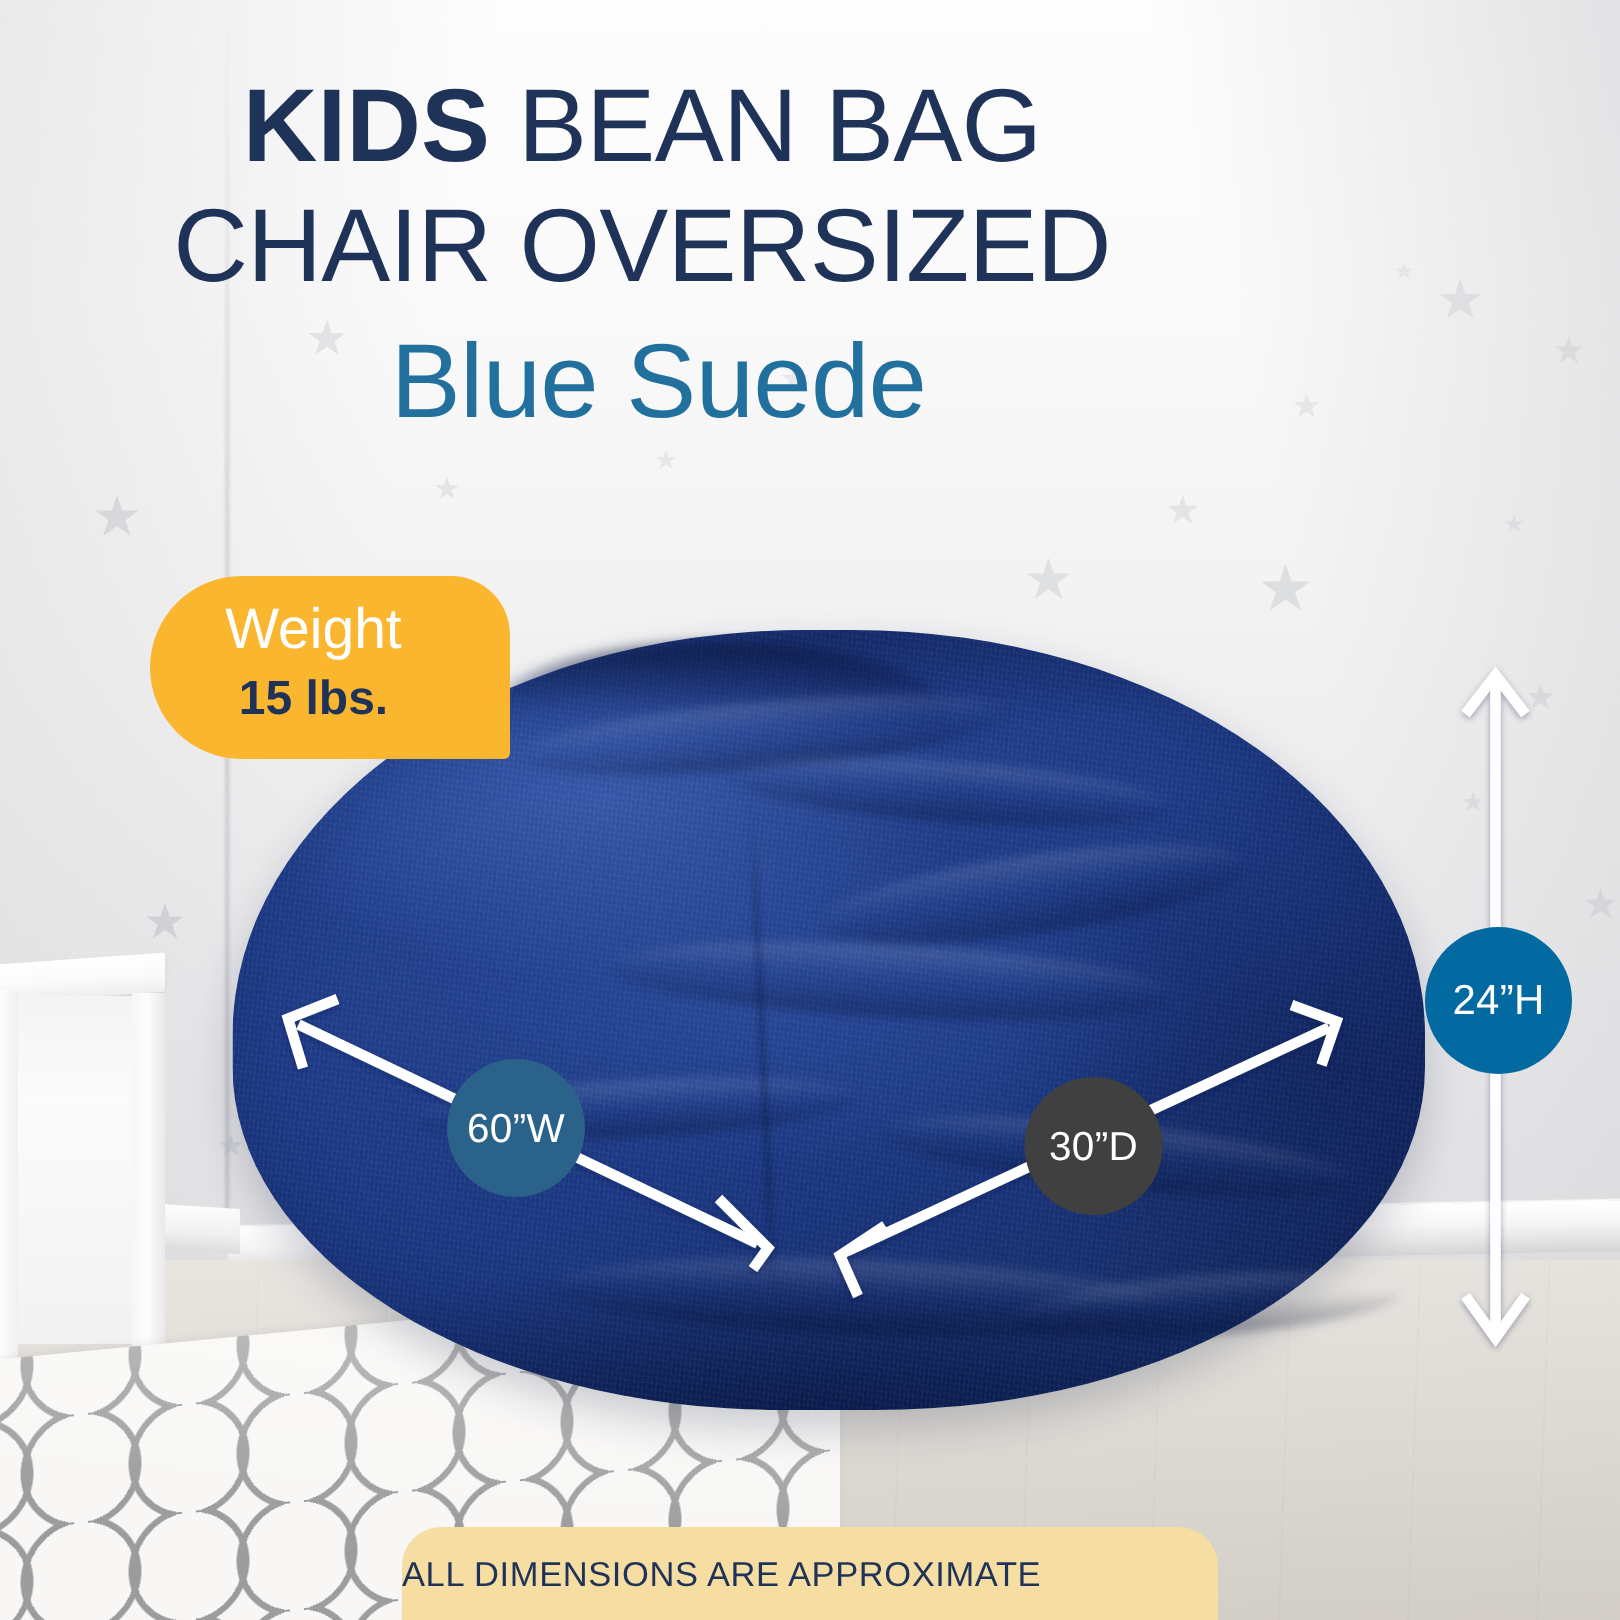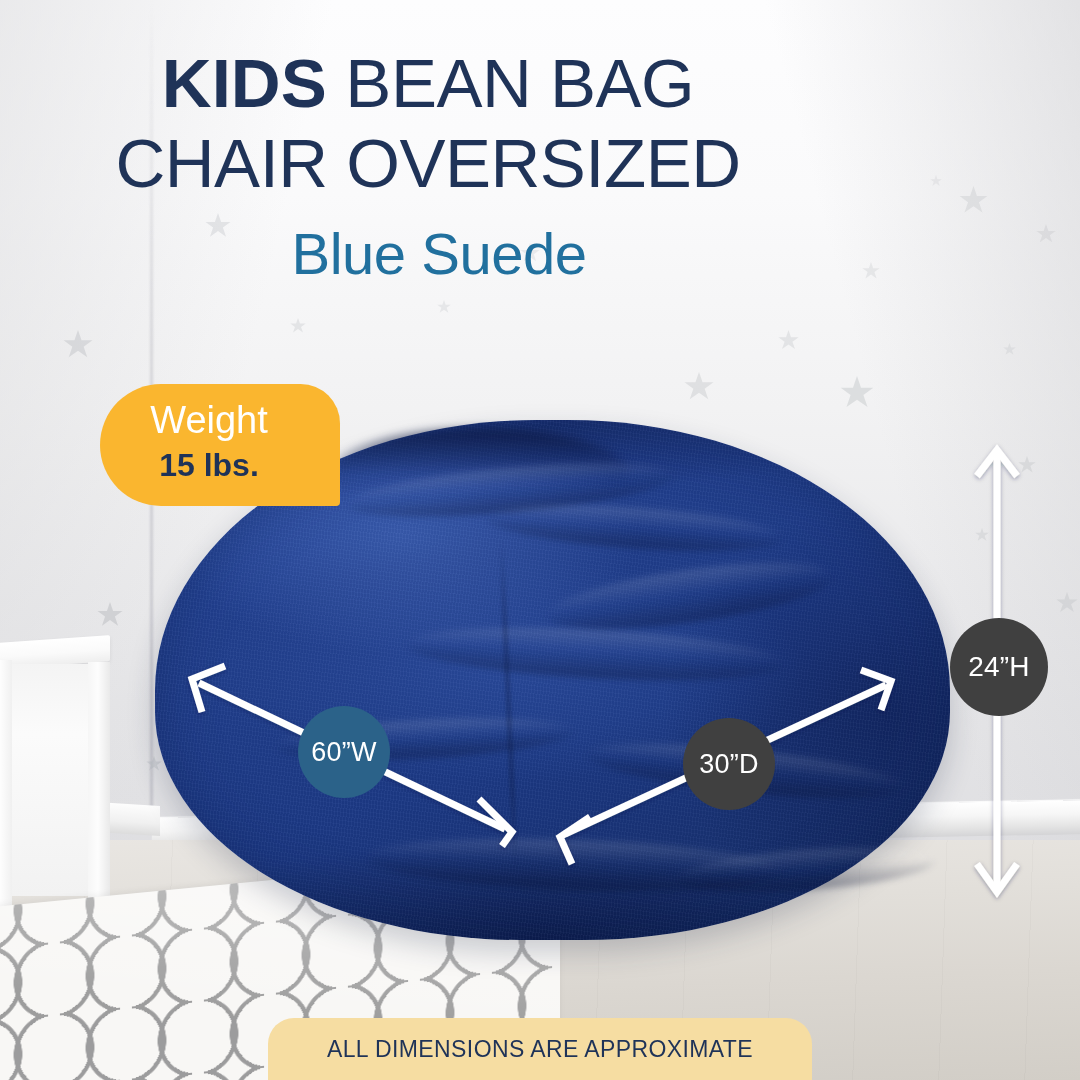--- a/index.html
+++ b/index.html
@@ -182,38 +182,38 @@
     position:absolute;
     border-radius:50%;
     display:flex; align-items:center; justify-content:center;
     color:#fff;
     font-size:28px;
     letter-spacing:0.2px;
     white-space:nowrap;
   }
   #circle-w { left:298px; top:706px; width:92px; height:92px; background:#2b6289; font-size:27px; }
   #circle-d { left:683px; top:718px; width:92px; height:92px; background:#404040; font-size:27px; }
-  #circle-h { left:950px; top:618px; width:98px; height:98px; background:#404040; font-size:28px; }
+  #circle-h { left:950px; top:618px; width:98px; height:98px; background:#0369a1; font-size:28px; }
 
   
   .title-block {
     position:absolute; left:0; top:44px; width:856px;
     text-align:center;
     color:#1f3358;
   }
   .title-line {
     font-size:69px;
     line-height:80px;
     font-weight:400;
     letter-spacing:-0.5px;
   }
   .title-line .kids { font-weight:700; letter-spacing:0px; }
   .subtitle {
     margin-top:12px;
-    font-size:58px;
+    font-size:70px;
     line-height:76px;
     font-weight:400;
     color:#21709e;
     letter-spacing:-0.5px;
     padding-left:22px;
   }
 
   
   .weight-badge {
     position:absolute; left:100px; top:384px;
@@ -237,21 +237,21 @@
     font-weight:700;
     margin-left:-6px;
   }
 
   
   .footer-banner {
     position:absolute; left:268px; top:1018px;
     width:544px; height:62px;
     background:#f6dda2;
     border-radius:26px 26px 0 0;
-    display:flex; align-items:center; justify-content:center;
+    display:flex; align-items:center; 
   }
   .footer-banner span {
     color:#1f3358;
     font-size:23px;
     letter-spacing:0.4px;
   }
 </style>
 </head>
 <body>
 

